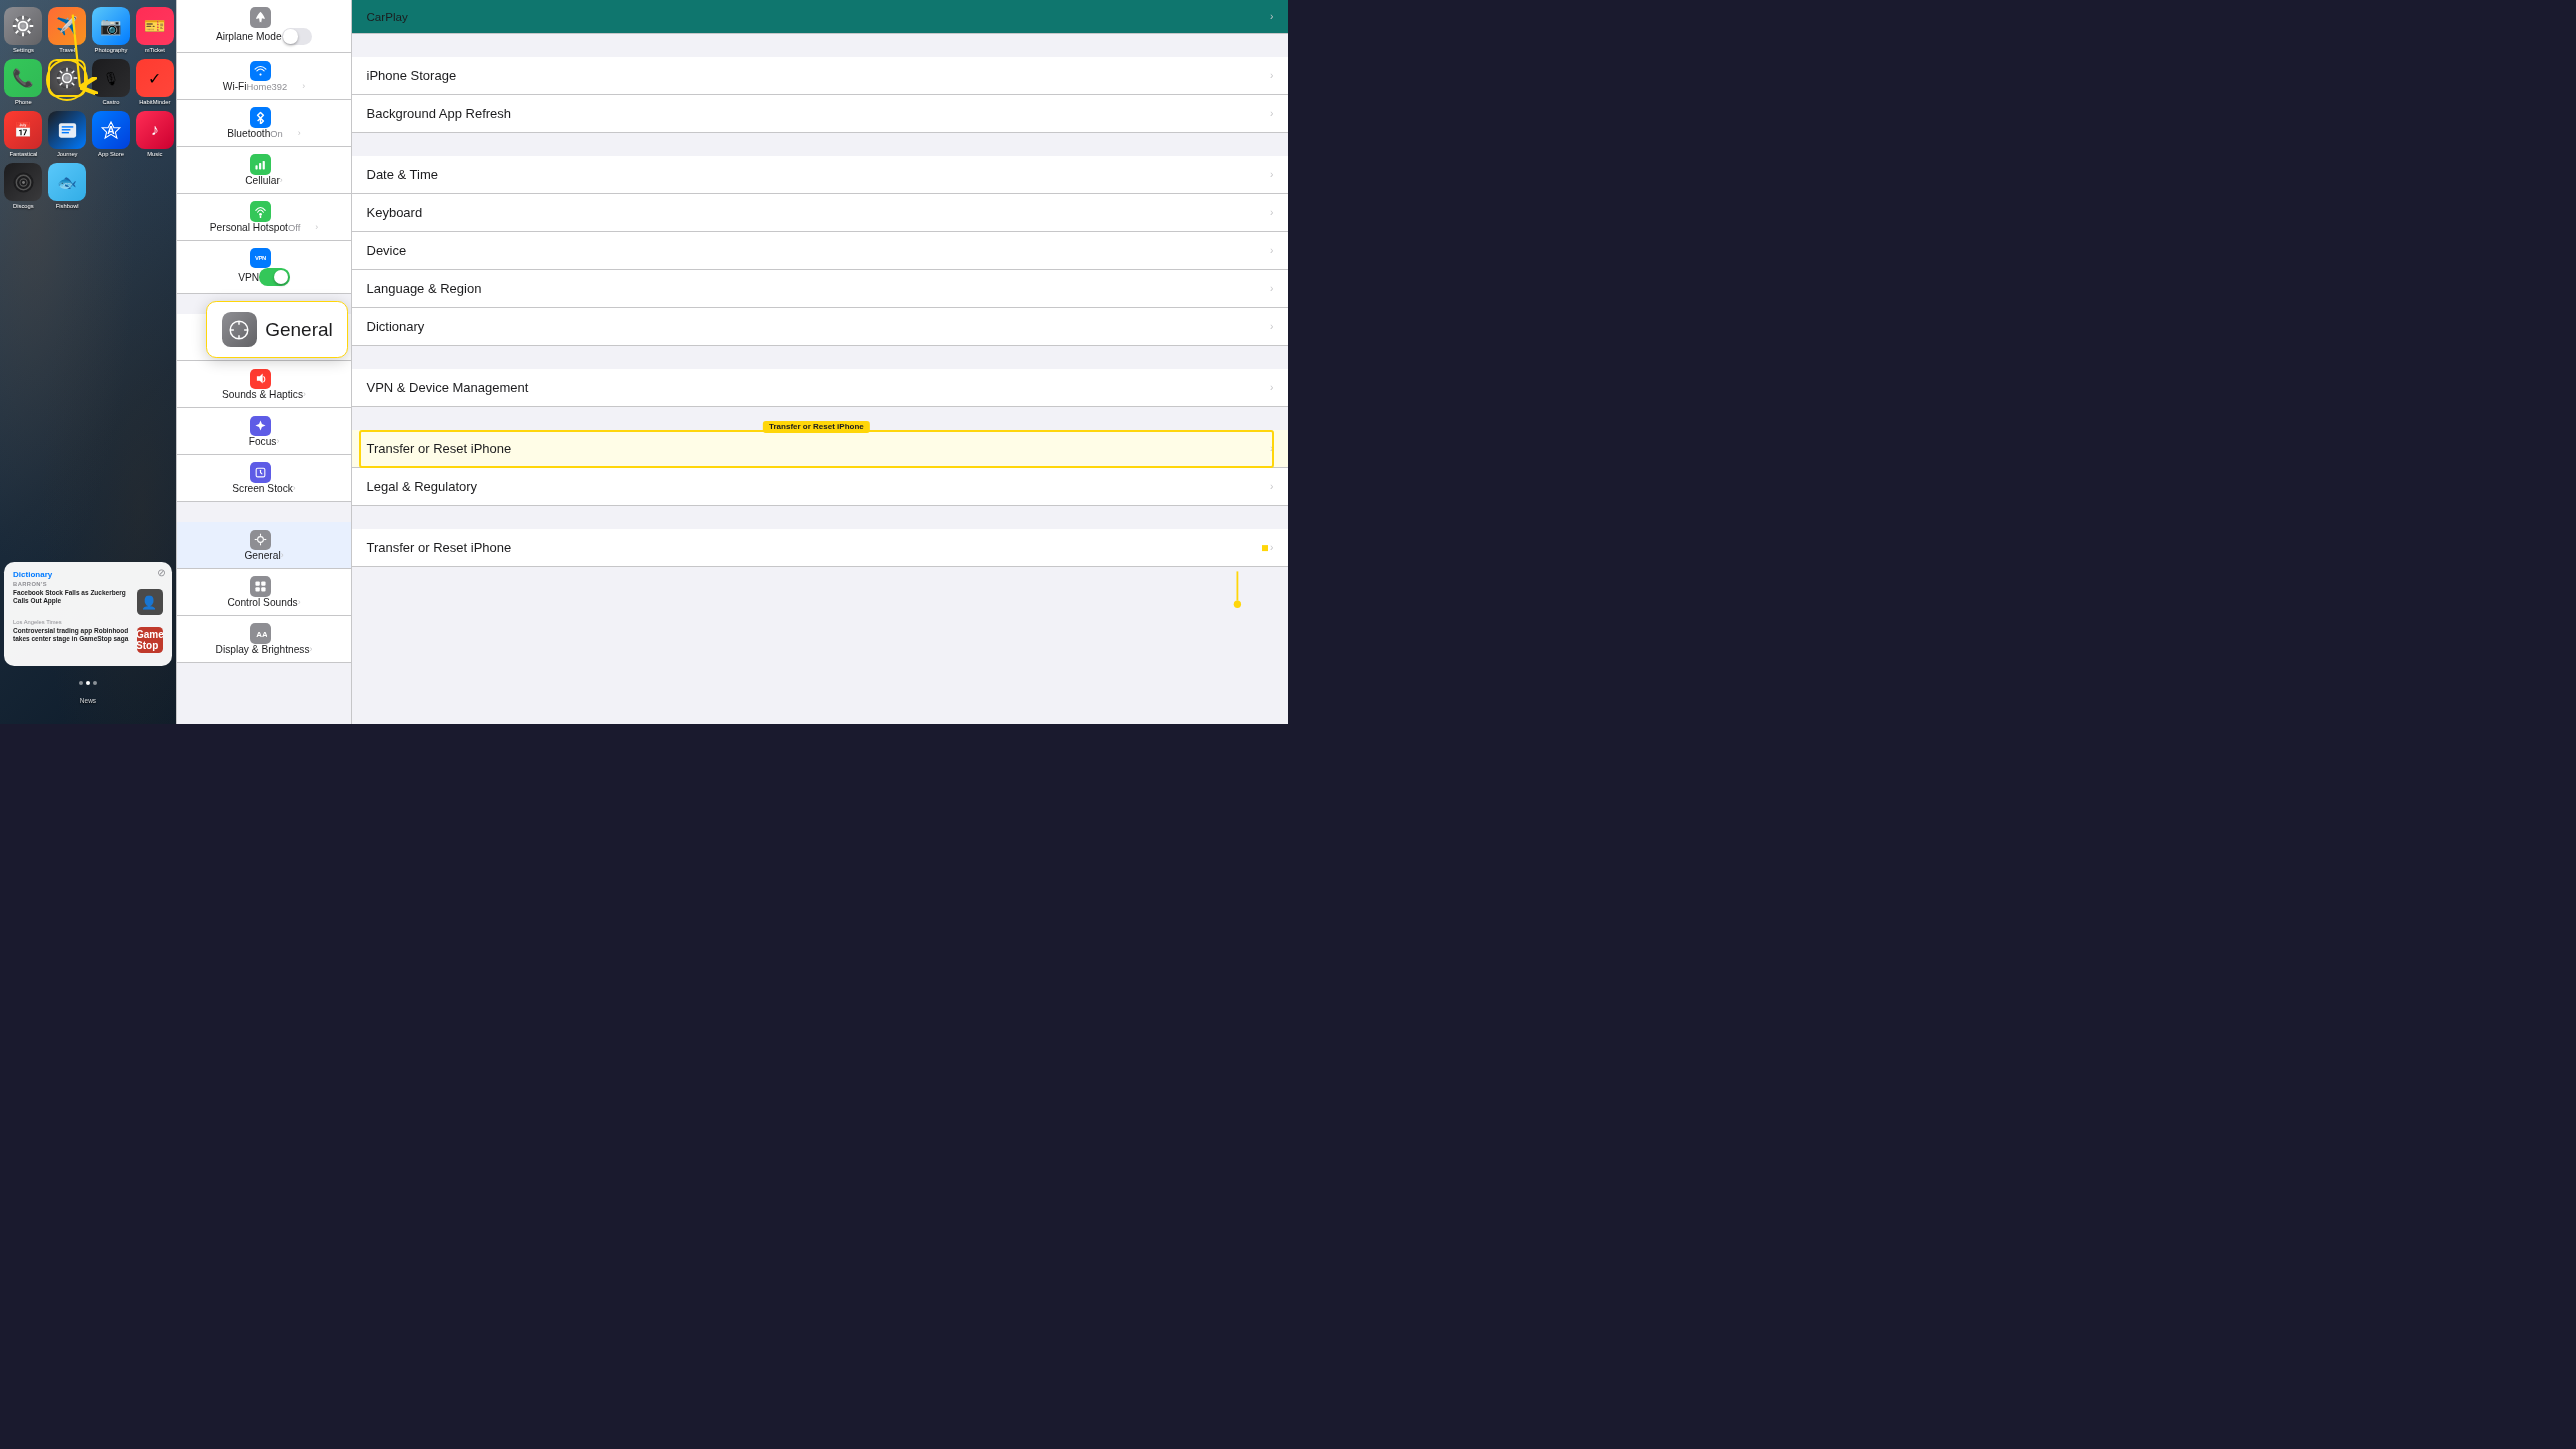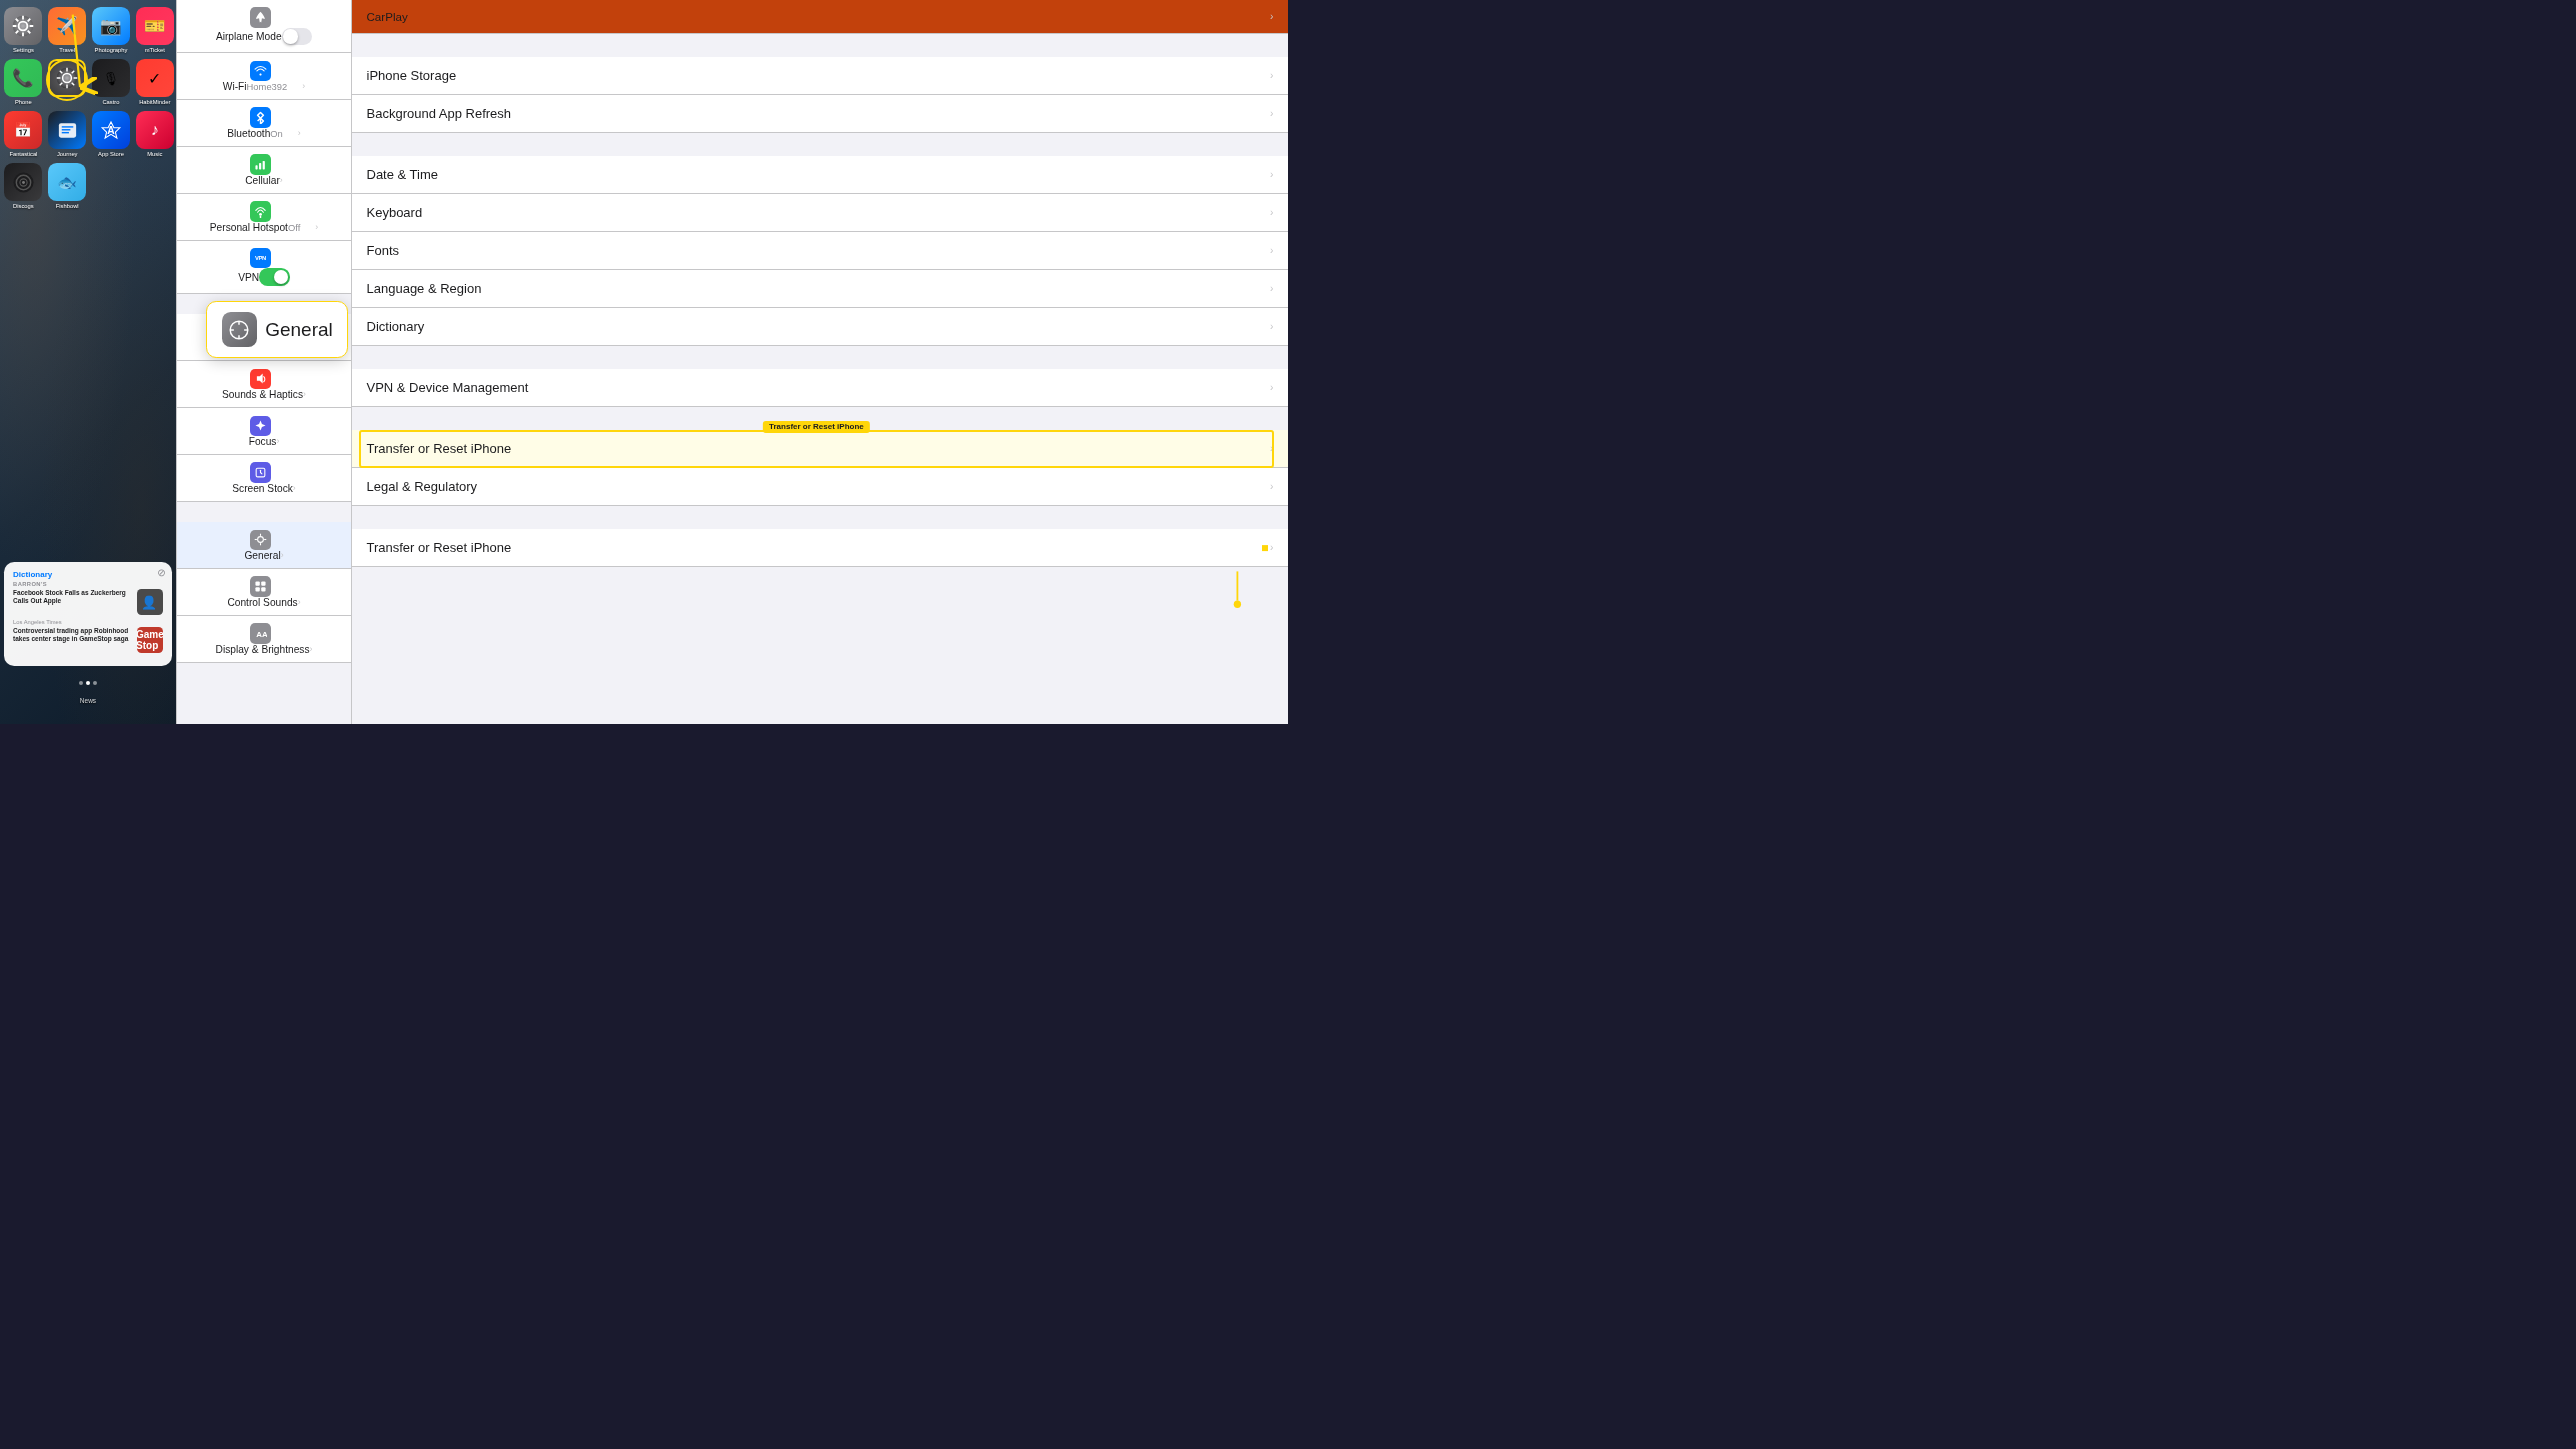--- a/index.html
+++ b/index.html
@@ -357,21 +357,21 @@
 
     .right-section-gap {
       height: 23px;
       background: #f2f2f7;
     }
 
     
     .carplay-header {
       padding: 10.2px 14.5px;
       border-bottom: 0.4px solid #c6c6c8;
-      background: #c2410c;
+      background: #0f766e;
       font-size: 11.6px;
       color: #1c1c1e;
       display: flex;
       justify-content: space-between;
       align-items: center;
     }
   </style>
 </head>
 <body>
 
@@ -799,21 +799,21 @@
   <div>
     <div class="right-settings-item">
       <span class="right-settings-label">Date &amp; Time</span>
       <span class="right-chevron">›</span>
     </div>
     <div class="right-settings-item">
       <span class="right-settings-label">Keyboard</span>
       <span class="right-chevron">›</span>
     </div>
     <div class="right-settings-item">
-      <span class="right-settings-label">Fonts</span>
+      <span class="right-settings-label">Device</span>
       <span class="right-chevron">›</span>
     </div>
     <div class="right-settings-item">
       <span class="right-settings-label">Language &amp; Region</span>
       <span class="right-chevron">›</span>
     </div>
     <div class="right-settings-item">
       <span class="right-settings-label">Dictionary</span>
       <span class="right-chevron">›</span>
     </div>

